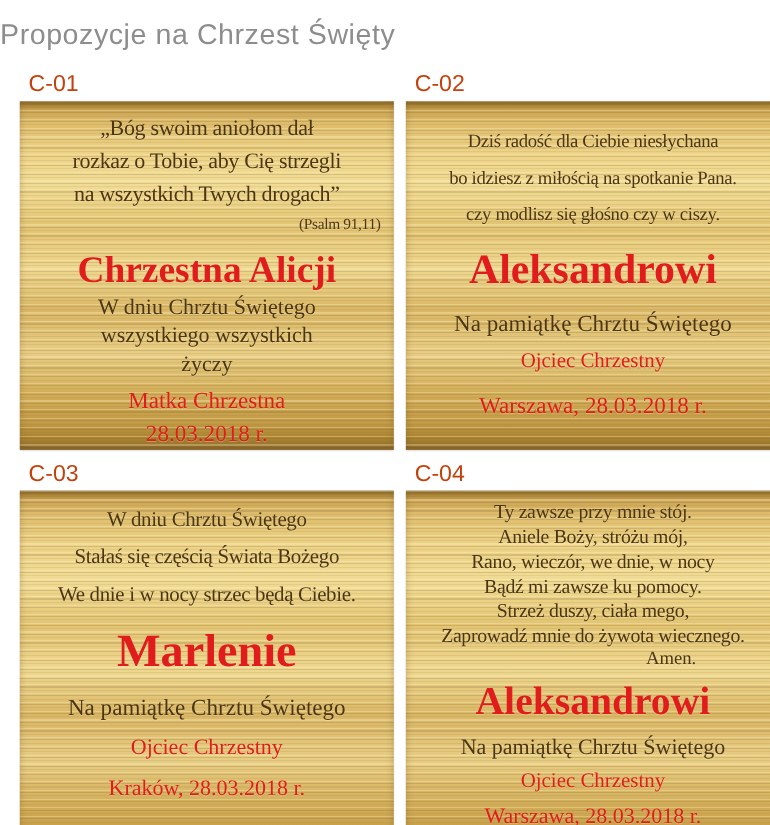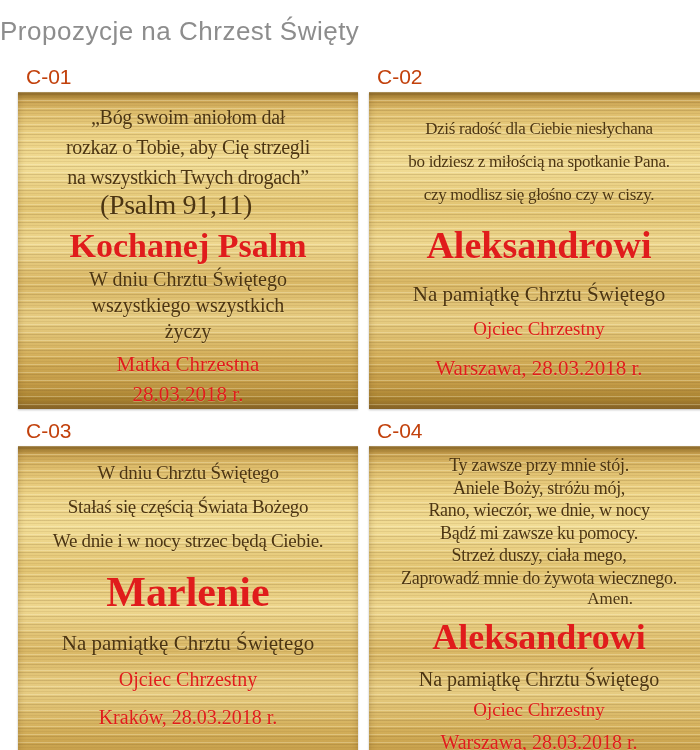--- a/index.html
+++ b/index.html
@@ -67,21 +67,21 @@
     color: #e01c1c;
     font-weight: bold;
   }
   .sig, .date {
     color: #e01c1c;
   }
 
   
   .p1 { padding-top: 10px; }
   .p1 .qline { font-size: 20px; line-height: 30px; }
-  .p1 .attribution { font-size: 28px; line-height: 26px; text-align: center; padding-right: 24px; letter-spacing: -0.3px; }
+  .p1 .attribution { font-size: 14px; line-height: 26px; text-align: right; padding-right: 12px; letter-spacing: -0.3px; }
   .p1 .name { margin-top: 8px; font-size: 34px; line-height: 40px; }
   .p1 .dline { font-size: 20px; line-height: 26px; }
   .p1 .sig  { margin-top: 8px; font-size: 21px; line-height: 24px; }
   .p1 .date { margin-top: 6px; font-size: 21px; line-height: 24px; }
 
   
   .p2 { padding-top: 20px; }
   .p2 .qline { font-size: 17px; line-height: 33px; }
   .p2 .name { margin-top: 12px; font-size: 38px; line-height: 44px; }
   .p2 .dline { margin-top: 14px; font-size: 21px; line-height: 26px; }
@@ -112,21 +112,21 @@
 
 <div class="grid">
 
   <section>
     <div class="plaque-label">C-01</div>
     <div class="plaque p1">
       <div class="qline">„Bóg swoim aniołom dał</div>
       <div class="qline">rozkaz o Tobie, aby Cię strzegli</div>
       <div class="qline">na wszystkich Twych drogach”</div>
       <div class="attribution">(Psalm 91,11)</div>
-      <div class="name">Kochanej Psalm</div>
+      <div class="name">Chrzestna Alicji</div>
       <div class="dline">W dniu Chrztu Świętego</div>
       <div class="dline">wszystkiego wszystkich</div>
       <div class="dline">życzy</div>
       <div class="sig">Matka Chrzestna</div>
       <div class="date">28.03.2018 r.</div>
     </div>
   </section>
 
   <section>
     <div class="plaque-label">C-02</div>

